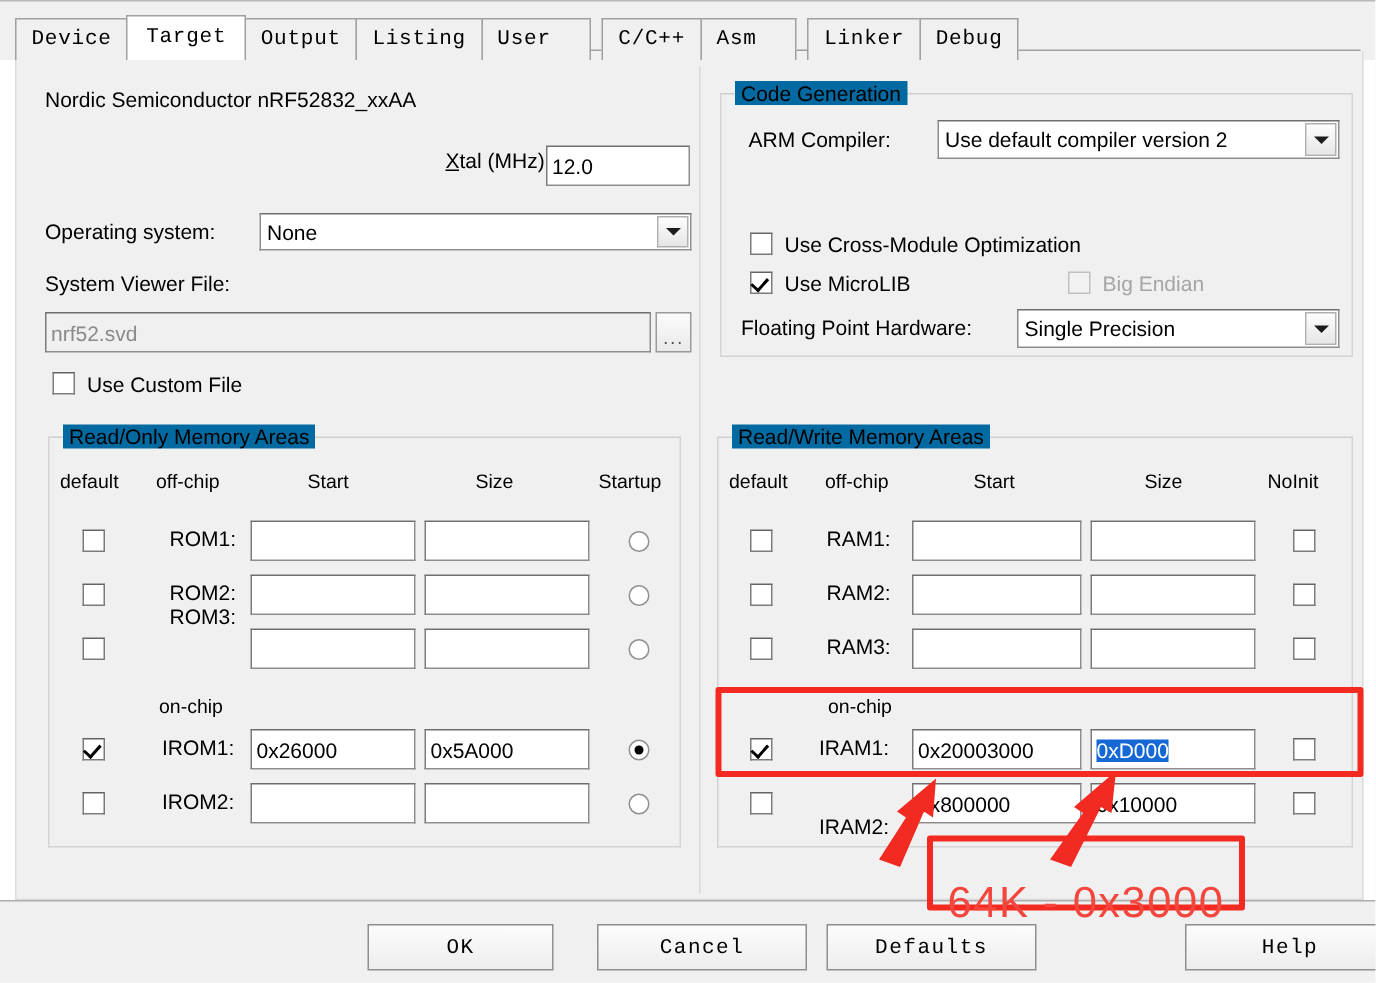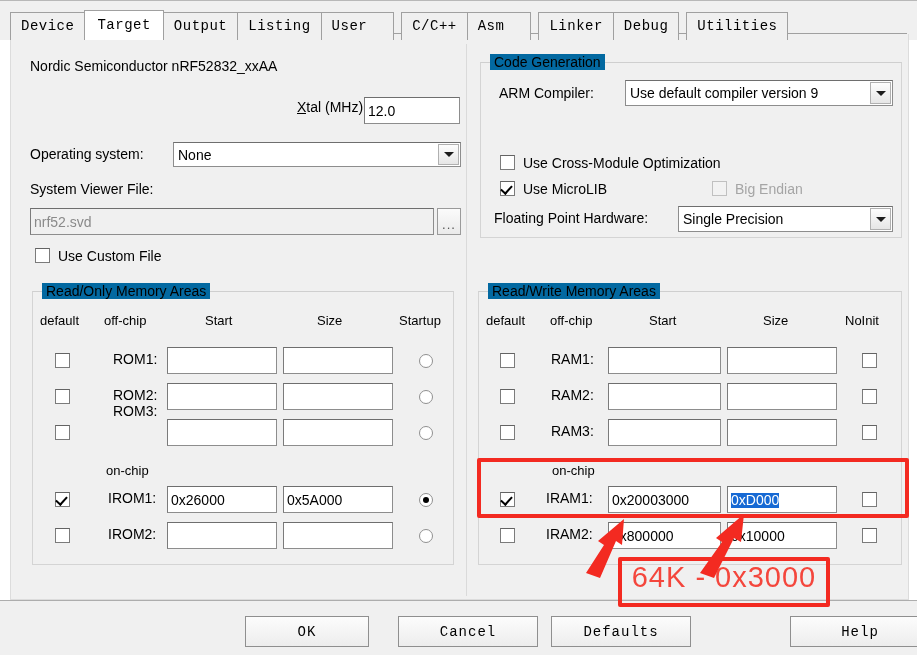--- a/index.html
+++ b/index.html
@@ -291,21 +291,20 @@
   <div class="tabstrip">
     <div class="tab">Device</div>
     <div class="tab selected">Target</div>
     <div class="tab">Output</div>
     <div class="tab">Listing</div>
     <div class="tab" style="padding-right:26px;">User</div>
     <div class="tab" style="margin-left:8px;">C/C++</div>
     <div class="tab" style="padding-right:26px;">Asm</div>
     <div class="tab" style="margin-left:8px;">Linker</div>
     <div class="tab">Debug</div>
-    <div class="tab" style="margin-left:8px;">Utilities</div>
   </div>
 </div>
 <div class="tabline"></div>
 
 <div class="dlgbody"></div>
 
 <div class="vdiv" style="left:466px; top:44px; height:552px;"></div>
 
 <div class="lbl" style="left:30px; top:58px;">Nordic Semiconductor nRF52832_xxAA</div>
 
@@ -326,21 +325,21 @@
 <div class="browsebtn" style="left:437px; top:208px; width:24px; height:27px;">...</div>
 
 <div class="chk" style="left:35px; top:248px;"></div>
 <div class="lbl" style="left:58px; top:248px;">Use Custom File</div>
 
 <div class="group" style="left:480px; top:62px; width:422px; height:176px;">
   <span class="gtitle">Code Generation</span>
 </div>
 <div class="lbl" style="left:499px; top:85px;">ARM Compiler:</div>
 <div class="combo" style="left:625px; top:80px; width:268px; height:26px;">
-  <span>Use default compiler version 9</span>
+  <span>Use default compiler version 2</span>
   <span class="arrowbtn">
       <i class="caret"></i>
     </span>
 </div>
 
 <div class="chk" style="left:500px; top:155px;"></div>
 <div class="lbl" style="left:523px; top:155px;">Use Cross-Module Optimization</div>
 
 <div class="chk on" style="left:500px; top:181px;"></div>
 <div class="lbl" style="left:523px; top:181px;">Use MicroLIB</div>
@@ -428,33 +427,33 @@
 
 <div class="chk on" style="left:500px; top:492px;"></div>
 <div class="lbl" style="left:546px; top:490px;">IRAM1:</div>
 <div class="tbox" style="left:608px; top:486px; width:113px; height:27px;">0x20003000</div>
 <div class="tbox" style="left:727px; top:486px; width:110px; height:27px;">
   <span class="sel">0xD000</span>
 </div>
 <div class="chk" style="left:862px; top:492px;"></div>
 
 <div class="chk" style="left:500px; top:528px;"></div>
-<div class="lbl" style="left:546px; top:526px;">IRAM2:</div>
+<div class="lbl" style="left:546px; top:543px;">IRAM2:</div>
 <div class="tbox" style="left:608px; top:522px; width:113px; height:27px;">0x800000</div>
 <div class="tbox" style="left:727px; top:522px; width:110px; height:27px;">0x10000</div>
 <div class="chk" style="left:862px; top:528px;"></div>
 
 <div class="footer"></div>
 <div class="btn" style="left:245px; top:616px; width:124px; height:31px;">OK</div>
 <div class="btn" style="left:398px; top:616px; width:140px; height:31px;">Cancel</div>
 <div class="btn" style="left:551px; top:616px; width:140px; height:31px;">Defaults</div>
 <div class="btn" style="left:790px; top:616px; width:140px; height:31px;">Help</div>
 
 <div class="annot-box" style="left:477px; top:458px; width:432px; height:60px;"></div>
 <div class="annot-box" style="left:618px; top:557px; width:212px; height:50px;"></div>
-<div class="annot-text" style="left:618px; top:557px; width:212px; height:40px;text-align:right;">64K - 0x3000</div>
+<div class="annot-text" style="left:618px; top:582px; width:212px; height:40px;text-align:right;">64K - 0x3000</div>
 
 <svg class="annot-svg" viewBox="0 0 917 655">
 
   <path d="M 586 573 L 604 545 L 598 541 L 624 519 L 622 545 L 616 541 L 600 578 Z" fill="#f32a21"></path>
 
   <path d="M 700 573 L 722 542 L 716 538 L 744 514 L 741 542 L 734 538 L 714 578 Z" fill="#f32a21"></path>
 </svg>
 
 </body></html>

